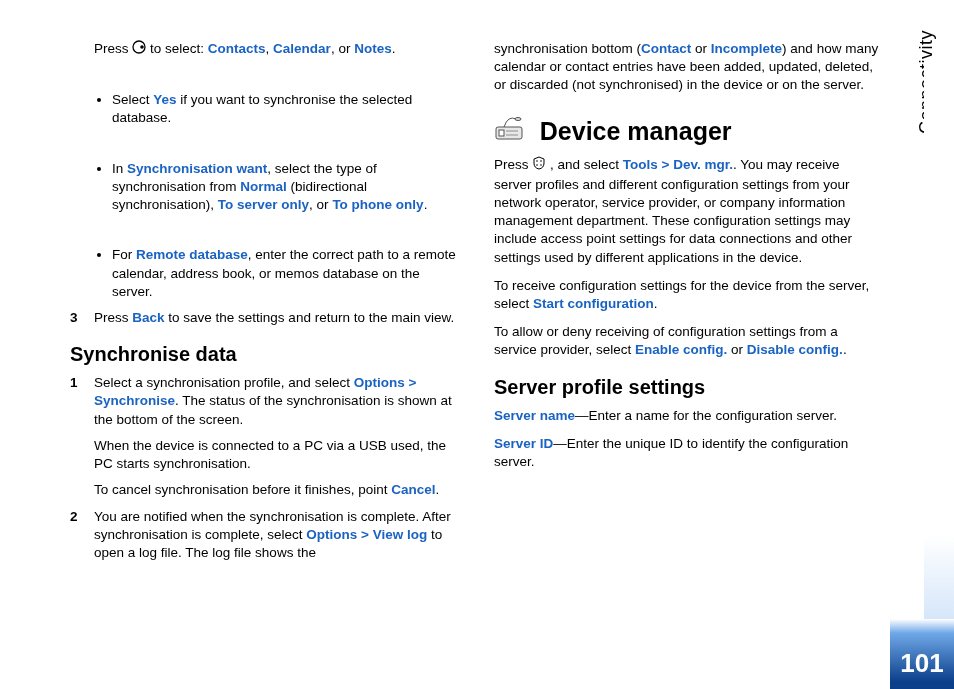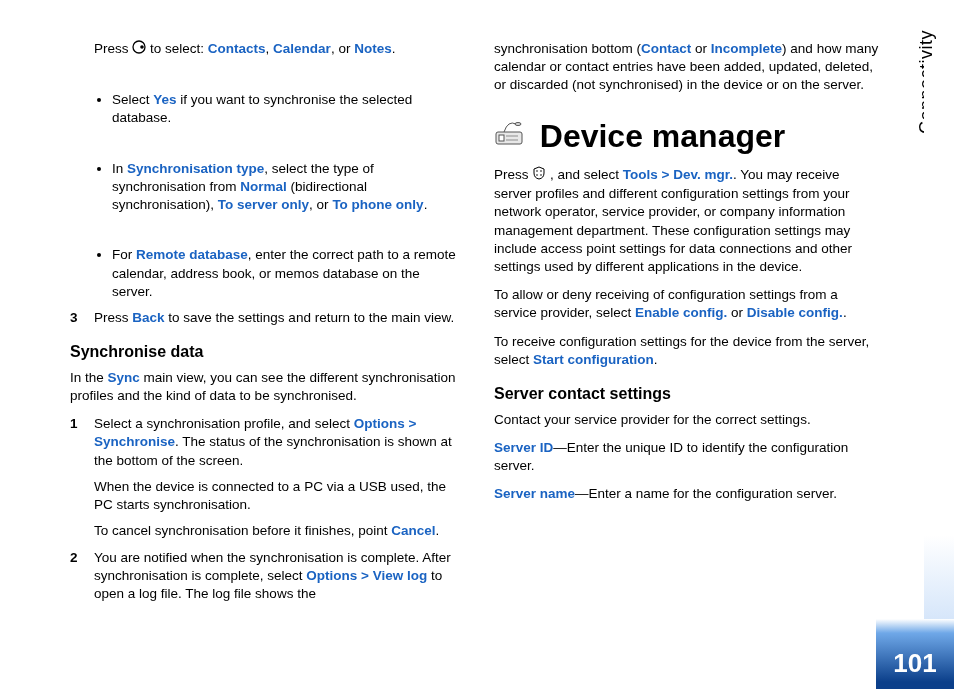--- a/index.html
+++ b/index.html
@@ -29,43 +29,43 @@
   .col {
     width: 388px;
   }
   .link { color: #1a63c2; font-weight: bold; }
   .bullet-list { list-style: disc; padding-left: 18px; margin: 0 0 6px 6px; }
   .bullet-list li { margin-bottom: 8px; margin-top: 32px; }
   .num-item { display: flex; margin-bottom: 8px; }
   .num-item .n { width: 18px; font-weight: bold; }
   .num-item .t { flex: 1; padding-left: 6px; }
   .sub { margin-left: 24px; margin-bottom: 8px; }
-  h2.section { font-size: 16px; font-weight: bold; margin: 14px 0 6px 0; }
-  h1.chapter { font-size: 32px; font-weight: bold; margin: 10px 0 8px 0; display: inline-block; vertical-align: middle; }
+  h2.section { font-size: 20px; font-weight: bold; margin: 14px 0 6px 0; }
+  h1.chapter { font-size: 25px; font-weight: bold; margin: 10px 0 8px 0; display: inline-block; vertical-align: middle; }
   .chapter-icon { display: inline-block; vertical-align: middle; margin-right: 6px; }
   p { margin: 0 0 10px 0; }
   
   .joy-icon, .key-icon { display: inline-block; vertical-align: middle; }
   
   .side-tab {
     position: absolute;
     top: 30px;
     right: 16px;
     font-size: 18px;
     letter-spacing: 0.5px;
     color: #000;
     writing-mode: vertical-rl;
     transform: rotate(180deg);
   }
   
   .corner {
     position: absolute;
     right: 0;
     bottom: 0;
-    width: 78px;
+    width: 64px;
     height: 70px;
     background: linear-gradient(to bottom, #ffffff, #6fa8e8 20%, #0b3f8a 90%);
     color: #fff;
     font-size: 26px;
     font-weight: bold;
     display: flex;
     align-items: flex-end;
     justify-content: center;
     padding-bottom: 8px;
     box-sizing: border-box;
@@ -97,39 +97,36 @@
         </span>
         <span> to select: </span>
         <span class="link">Contacts</span>, <span class="link">Calendar</span><span>, or </span><span class="link">Notes</span><span>.</span>
       </p>
 
       <ul class="bullet-list sub">
         <li>
           <span>Select </span><span class="link">Yes</span><span> if you want to synchronise the selected database.</span>
         </li>
         <li>
-          <span>In </span><span class="link">Synchronisation type</span><span>, select the type of synchronisation from </span><span class="link">Normal</span><span> (bidirectional synchronisation), </span><span class="link">To server only</span><span>, or </span><span class="link">To phone only</span><span>.</span>
+          <span>In </span><span class="link">Synchronisation want</span><span>, select the type of synchronisation from </span><span class="link">Normal</span><span> (bidirectional synchronisation), </span><span class="link">To server only</span><span>, or </span><span class="link">To phone only</span><span>.</span>
         </li>
         <li>
           <span>For </span><span class="link">Remote database</span><span>, enter the correct path to a remote calendar, address book, or memos database on the server.</span>
         </li>
       </ul>
 
       <div class="num-item">
         <div class="n">3</div>
         <div class="t">
           <span>Press </span><span class="link">Back</span><span> to save the settings and return to the main view.</span>
         </div>
       </div>
 
       <h2 class="section">Synchronise data</h2>
 
-      <p>
-        <span>In the </span><span class="link">Sync</span><span> main view, you can see the different synchronisation profiles and the kind of data to be synchronised.</span>
-      </p>
 
       <div class="num-item">
         <div class="n">1</div>
         <div class="t">
           <span>Select a synchronisation profile, and select </span><span class="link">Options &gt; Synchronise</span><span>. The status of the synchronisation is shown at the bottom of the screen.</span>
         </div>
       </div>
       <p class="sub">When the device is connected to a PC via a USB used, the PC starts synchronisation.</p>
       <p class="sub">
         <span>To cancel synchronisation before it finishes, point </span><span class="link">Cancel</span><span>.</span>
@@ -171,36 +168,35 @@
               <circle cx="5" cy="5" r="0.8" fill="#000"></circle>
               <circle cx="9" cy="5" r="0.8" fill="#000"></circle>
               <circle cx="5" cy="9" r="0.8" fill="#000"></circle>
               <circle cx="9" cy="9" r="0.8" fill="#000"></circle>
             </svg>
         </span>
         <span>, and select </span><span class="link">Tools &gt; Dev. mgr.</span><span>. You may receive server profiles and different configuration settings from your network operator, service provider, or company information management department. These configuration settings may include access point settings for data connections and other settings used by different applications in the device.</span>
       </p>
 
       <p>
+        <span>To receive configuration settings for the device from the server, select </span><span class="link">Start configuration</span><span>.</span>
+      </p>
+
+      <p>
         <span>To allow or deny receiving of configuration settings from a service provider, select </span><span class="link">Enable config.</span><span> or </span><span class="link">Disable config.</span><span>.</span>
       </p>
 
-      <p>
-        <span>To receive configuration settings for the device from the server, select </span><span class="link">Start configuration</span><span>.</span>
-      </p>
-
-      <h2 class="section">Server contact settings</h2>
-
-      <p>Contact your service provider for the correct settings.</p>
-
+      <h2 class="section">Server profile settings</h2>
+
+
+      <p>
+        <span class="link">Server name</span><span>—Enter a name for the configuration server.</span>
+      </p>
       <p>
         <span class="link">Server ID</span><span>—Enter the unique ID to identify the configuration server.</span>
-      </p>
-      <p>
-        <span class="link">Server name</span><span>—Enter a name for the configuration server.</span>
       </p>
 
     </div>
   </div>
 </div>
 
 <div class="side-tab">Connectivity</div>
 <div class="corner-stripe"></div>
 <div class="corner">
   <span>101</span>

